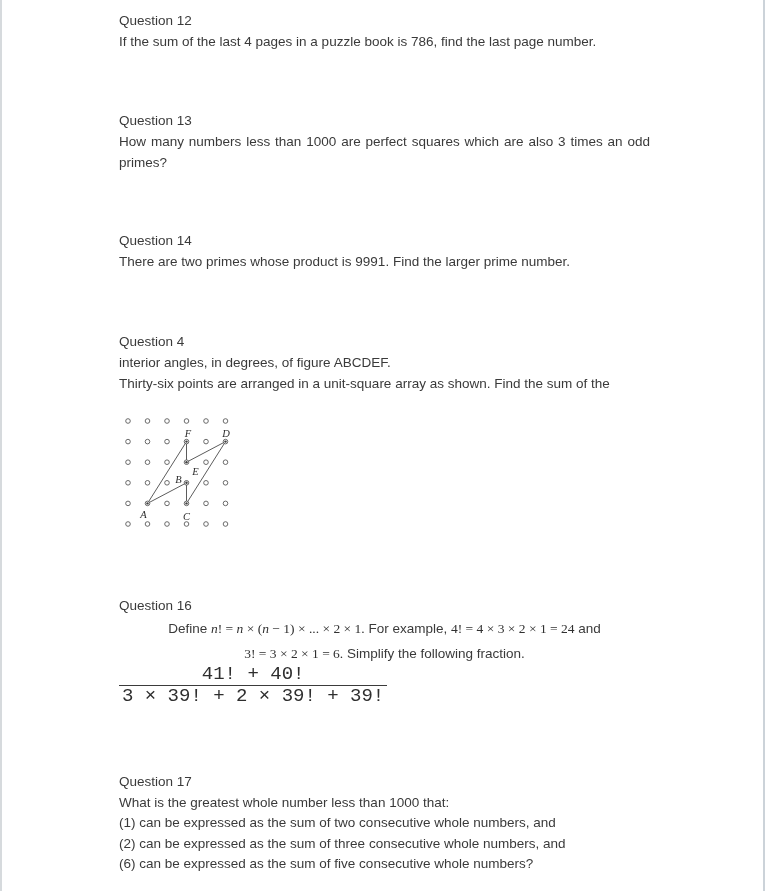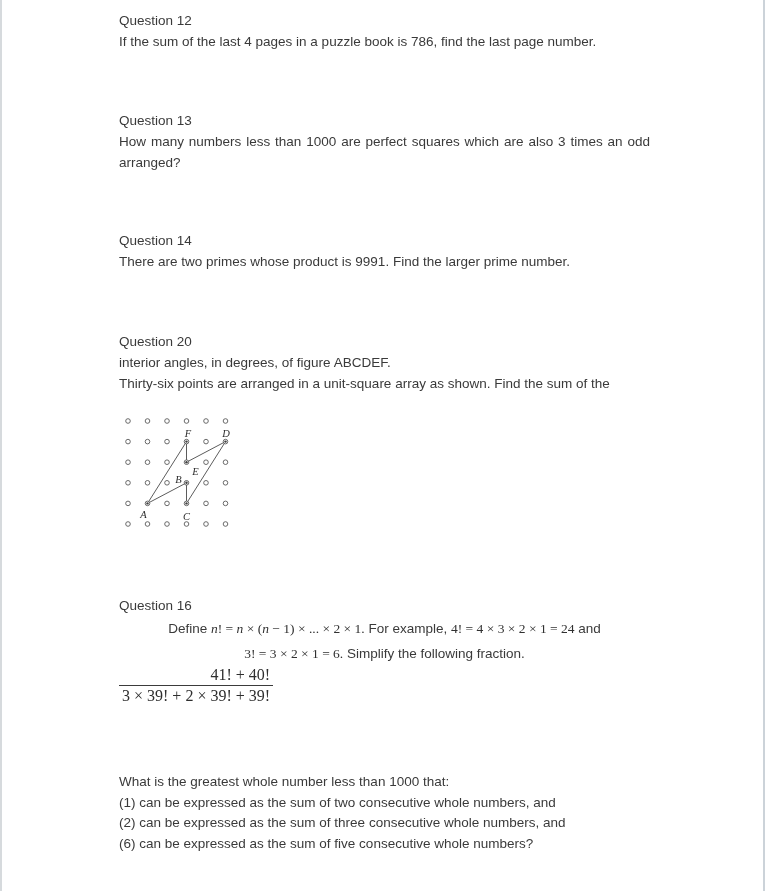--- a/index.html
+++ b/index.html
@@ -22,50 +22,50 @@
   .seg-t{font-family:"Liberation Sans", sans-serif;}
   .seg-m{font-family:"Liberation Serif", serif;font-size:13.5px;color:#303030;}
   .seg-v{font-family:"Liberation Serif", serif;font-style:italic;font-size:13.5px;color:#303030;}
   .figure-wrap{position:absolute;left:112px;top:409px;width:140px;height:136px;}
   .gdot{fill:#ffffff;stroke:#5a5a5a;stroke-width:0.9;}
   .fig-line{fill:none;stroke:#4a4a4a;stroke-width:0.9;stroke-linejoin:round;}
   .vdot{fill:#3f3f3f;}
   .vlabel{font-family:"Liberation Serif", serif;font-style:italic;font-size:10.5px;fill:#2c2c2c;}
   .fraction-wrap{position:absolute;left:117px;top:666px;}
   .fraction{
-    display:inline-block;text-align:right;
-    font-family:Liberation Serif, serif;font-size:16px;color:#2e2e2e;
+    display:inline-block;text-align:center;
+    font-family:Liberation Mono, monospace;font-size:19px;color:#2e2e2e;
   }
   .frac-num{line-height:17px;padding:0 3px 2px;}
   .frac-den{line-height:16px;border-top:1.3px solid #3b3b3b;padding:2px 3px 0;}
   .q17line{line-height:20.5px;}
 </style>
 </head>
 <body>
 
 <div class="page">
 
   <section class="qblock" style="top:10px">
     <div class="qheading">Question 12</div>
     <div class="qline">If the sum of the last 4 pages in a puzzle book is 786, find the last page number.</div>
   </section>
 
   <section class="qblock" style="top:110px">
     <div class="qheading">Question 13</div>
     <div class="qline jline">How many numbers less than 1000 are perfect squares which are also 3 times an odd</div>
-    <div class="qline">arranged?</div>
+    <div class="qline">primes?</div>
   </section>
 
   <section class="qblock" style="top:230px">
     <div class="qheading">Question 14</div>
     <div class="qline">There are two primes whose product is 9991. Find the larger prime number.</div>
   </section>
 
   <section class="qblock" style="top:331px">
-    <div class="qheading">Question 20</div>
+    <div class="qheading">Question 4</div>
     <div class="qline">interior angles, in degrees, of figure ABCDEF.</div>
     <div class="qline">Thirty-six points are arranged in a unit-square array as shown. Find the sum of the</div>
   </section>
 
   <div class="figure-wrap"><svg width="140" height="136" viewBox="0 0 140 136">
         <polygon points="33.5,94.4 72.5,73.80000000000001 72.5,94.4 111.5,32.6 72.5,53.2 72.5,32.6" class="fig-line"></polygon>
         <circle cx="14" cy="12" r="2.3" class="gdot"></circle>
         <circle cx="33.5" cy="12" r="2.3" class="gdot"></circle>
         <circle cx="53" cy="12" r="2.3" class="gdot"></circle>
         <circle cx="72.5" cy="12" r="2.3" class="gdot"></circle>
@@ -122,19 +122,20 @@
   </section>
 
   <div class="fraction-wrap">
     <div class="fraction">
       <div class="frac-num">41! + 40!</div>
       <div class="frac-den">3 × 39! + 2 × 39! + 39!</div>
     </div>
   </div>
 
   <section class="qblock" style="top:772px">
+    <div class="qheading q17line">Question 17</div>
     <div class="qline q17line">What is the greatest whole number less than 1000 that:</div>
     <div class="qline q17line">(1) can be expressed as the sum of two consecutive whole numbers, and</div>
     <div class="qline q17line">(2) can be expressed as the sum of three consecutive whole numbers, and</div>
     <div class="qline q17line">(6) can be expressed as the sum of five consecutive whole numbers?</div>
   </section>
 
 </div>
 
 </body></html>

